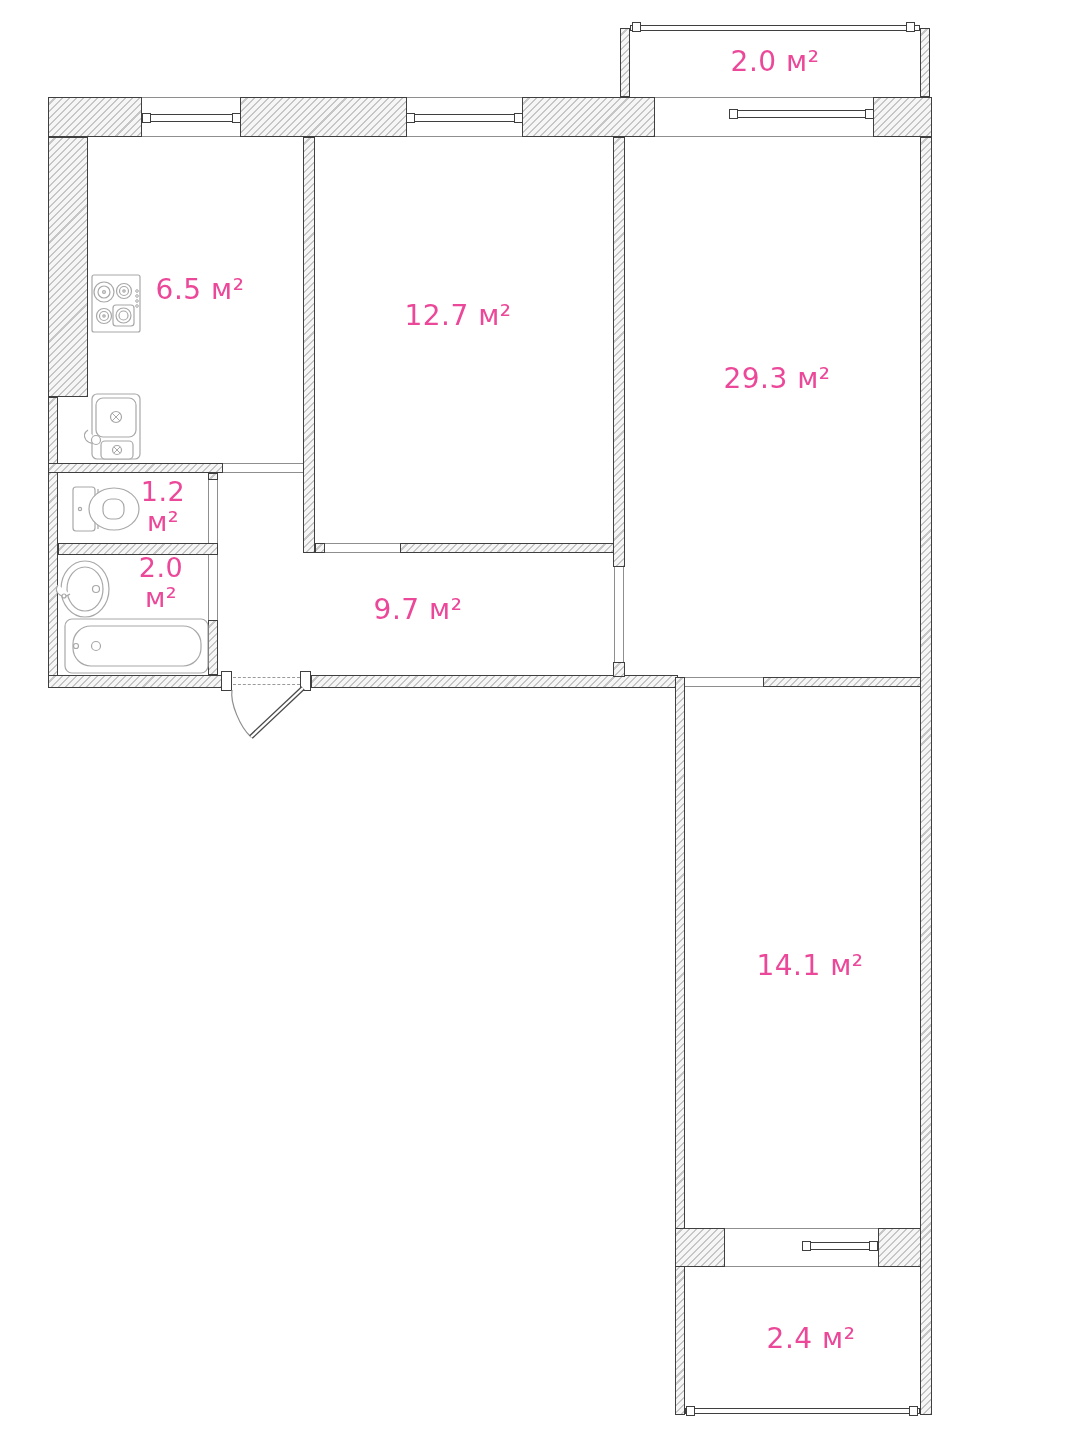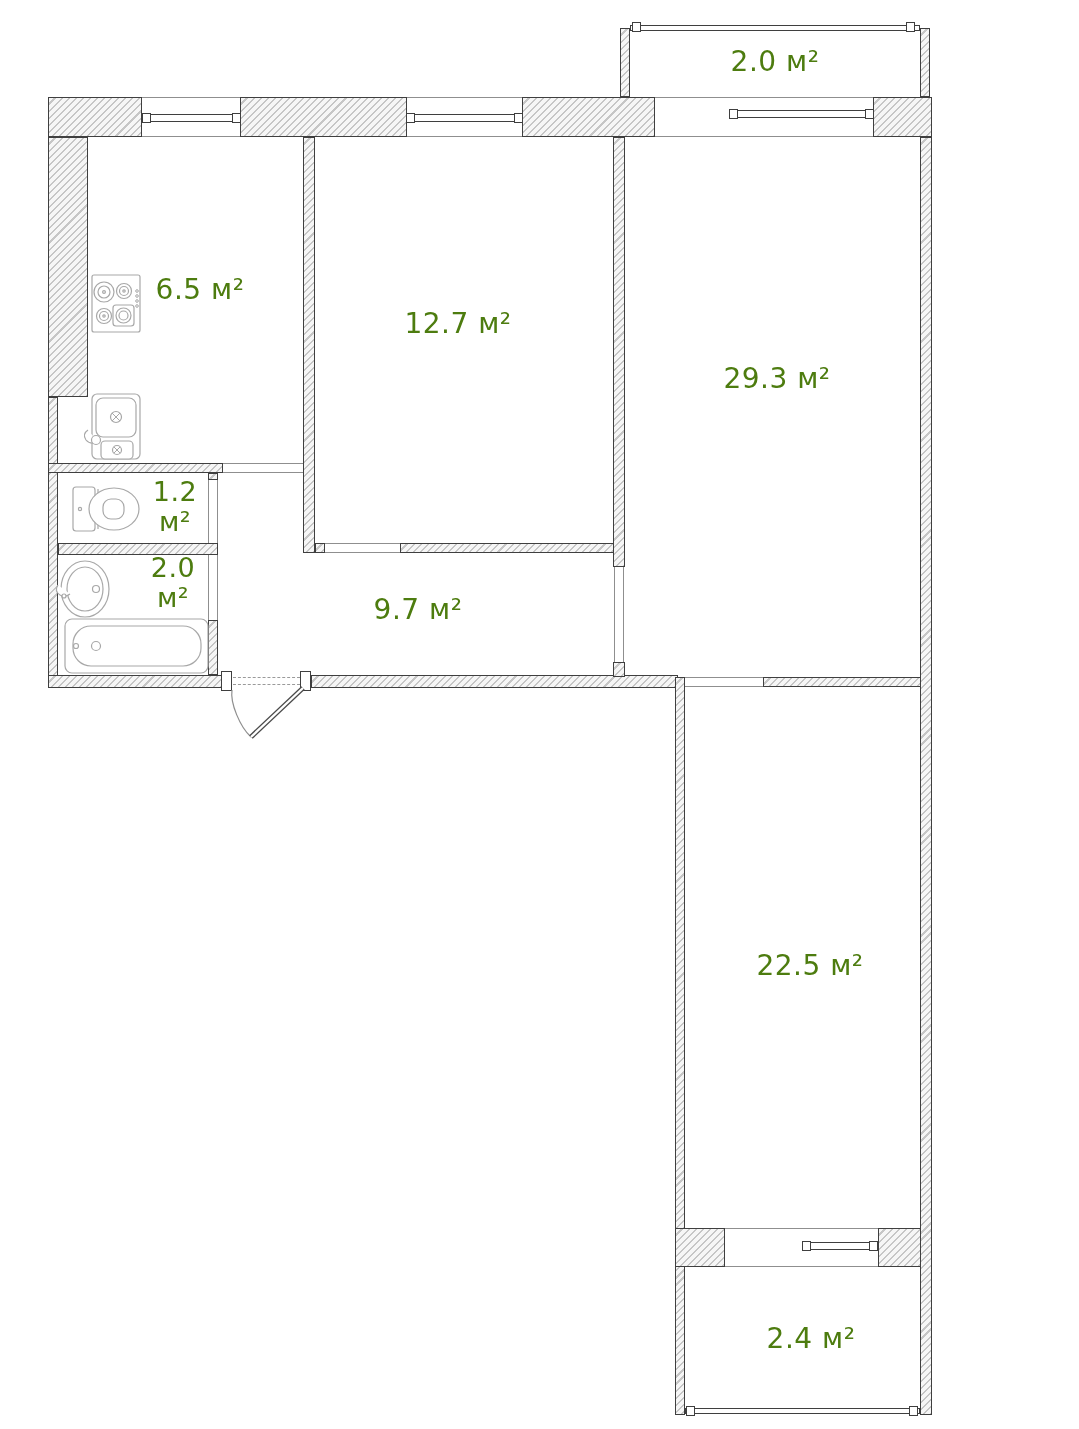--- a/index.html
+++ b/index.html
@@ -14,22 +14,22 @@
   
   .cap{position:absolute;box-sizing:border-box;background:#fff;border:1px solid #3f3f3f;}
   
   .rail{position:absolute;box-sizing:border-box;background:#fff;border:1px solid #3f3f3f;}
   
   .el{position:absolute;background:#8f8f8f;}
   
   .jamb{position:absolute;box-sizing:border-box;background:#fff;border:1px solid #3f3f3f;}
   .dash{position:absolute;border-top:1px dashed #9a9a9a;height:0;}
   .lbl{position:absolute;transform:translate(-50%,-50%);font-size:28px;line-height:1.12;
-       color:#4d7c0f;letter-spacing:.5px;white-space:nowrap;}
-  .lbl.stacked{font-size:27px;text-align:center;margin-left:12px;}
+       color:#ec4899;letter-spacing:.5px;white-space:nowrap;}
+  .lbl.stacked{font-size:27px;text-align:center;}
   .lbl.stacked span{display:block;}
   svg.fix{position:absolute;left:0;top:0;}
 </style>
 </head>
 <body>
 
 <div id="plan">
 
   <div class="w" style="left:48px;top:97px;width:94px;height:40px"></div>
   <div class="w" style="left:240px;top:97px;width:167px;height:40px"></div>
@@ -181,40 +181,40 @@
       <rect x="65" y="619" width="143" height="54" rx="7"></rect>
       <rect x="73" y="626" width="128" height="40" rx="18"></rect>
       <circle cx="96" cy="646" r="4.5"></circle>
       <circle cx="76" cy="646" r="2.5"></circle>
     </g>
   </svg>
 
   <div class="lbl" style="left:200px;top:290px">
     <span>6.5</span>&nbsp;<span>м²</span>
   </div>
-  <div class="lbl" style="left:458px;top:324px">
+  <div class="lbl" style="left:458px;top:316px">
     <span>12.7</span>&nbsp;<span>м²</span>
   </div>
   <div class="lbl" style="left:777px;top:379px">
     <span>29.3</span>&nbsp;<span>м²</span>
   </div>
   <div class="lbl" style="left:775px;top:62px">
     <span>2.0</span>&nbsp;<span>м²</span>
   </div>
   <div class="lbl stacked" style="left:163px;top:507px">
     <span>1.2</span>
       <span>м²</span>
   </div>
   <div class="lbl stacked" style="left:161px;top:583px">
     <span>2.0</span>
       <span>м²</span>
   </div>
   <div class="lbl" style="left:418px;top:610px">
     <span>9.7</span>&nbsp;<span>м²</span>
   </div>
   <div class="lbl" style="left:810px;top:966px">
-    <span>22.5</span>&nbsp;<span>м²</span>
+    <span>14.1</span>&nbsp;<span>м²</span>
   </div>
   <div class="lbl" style="left:811px;top:1339px">
     <span>2.4</span>&nbsp;<span>м²</span>
   </div>
 
 </div>
 
 </body></html>

